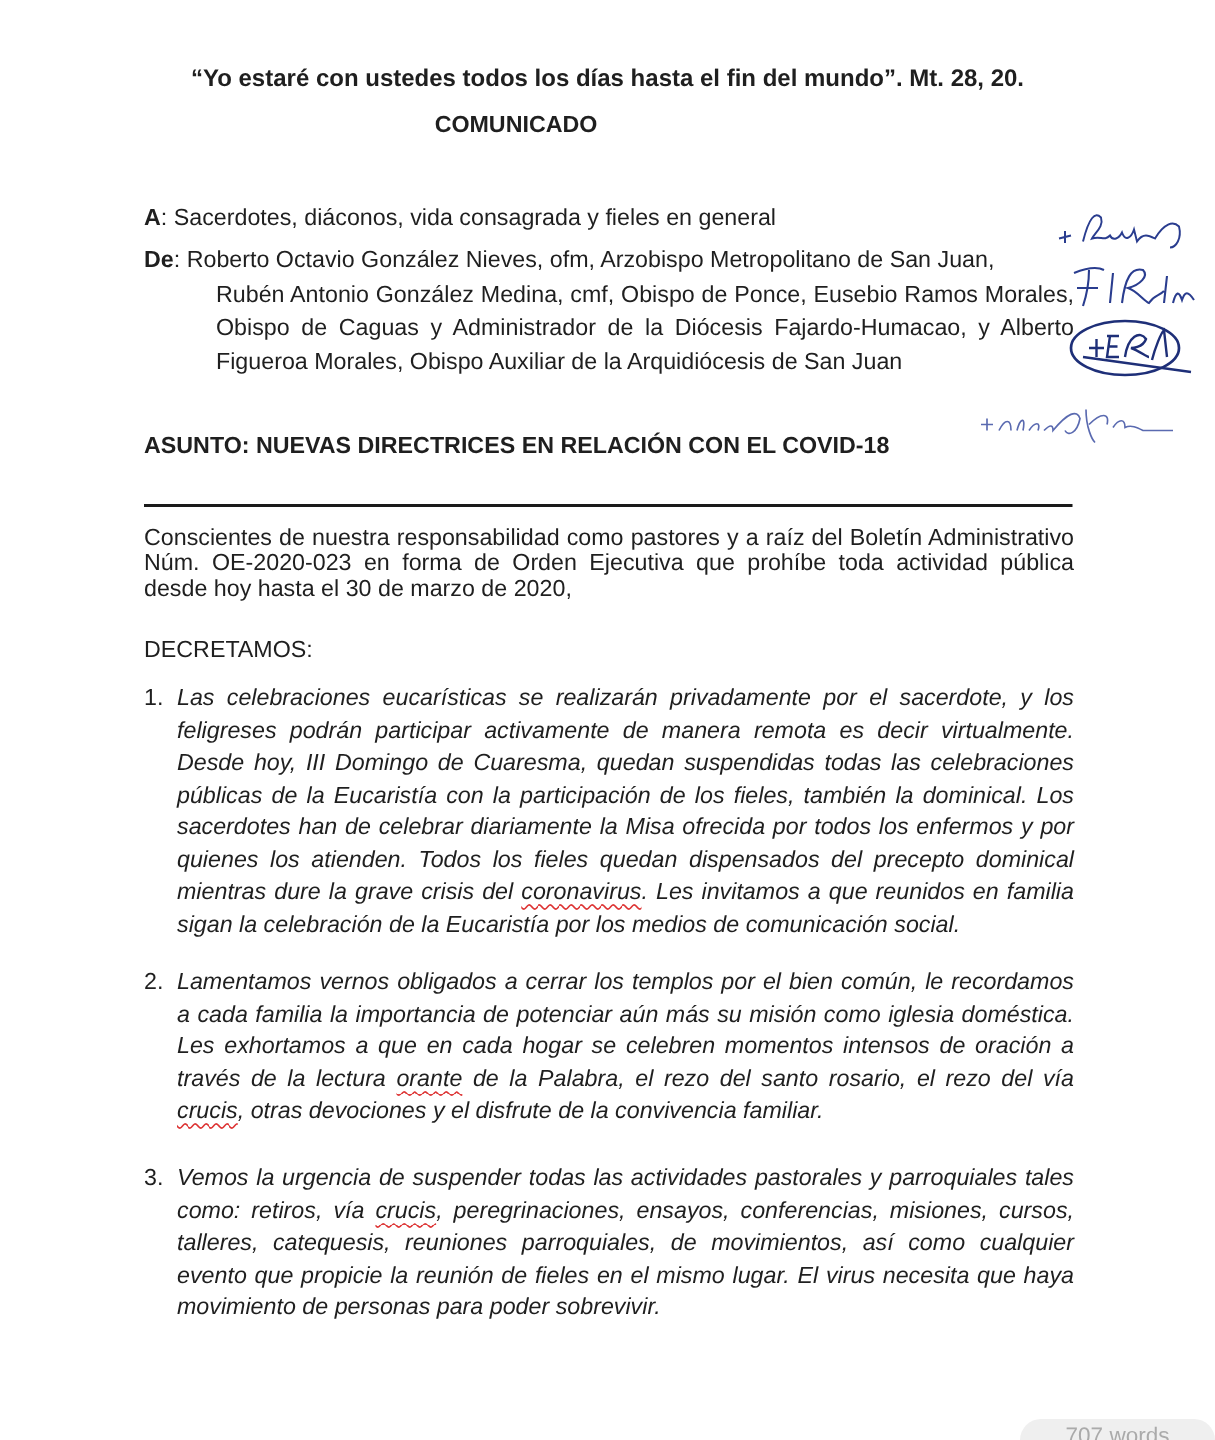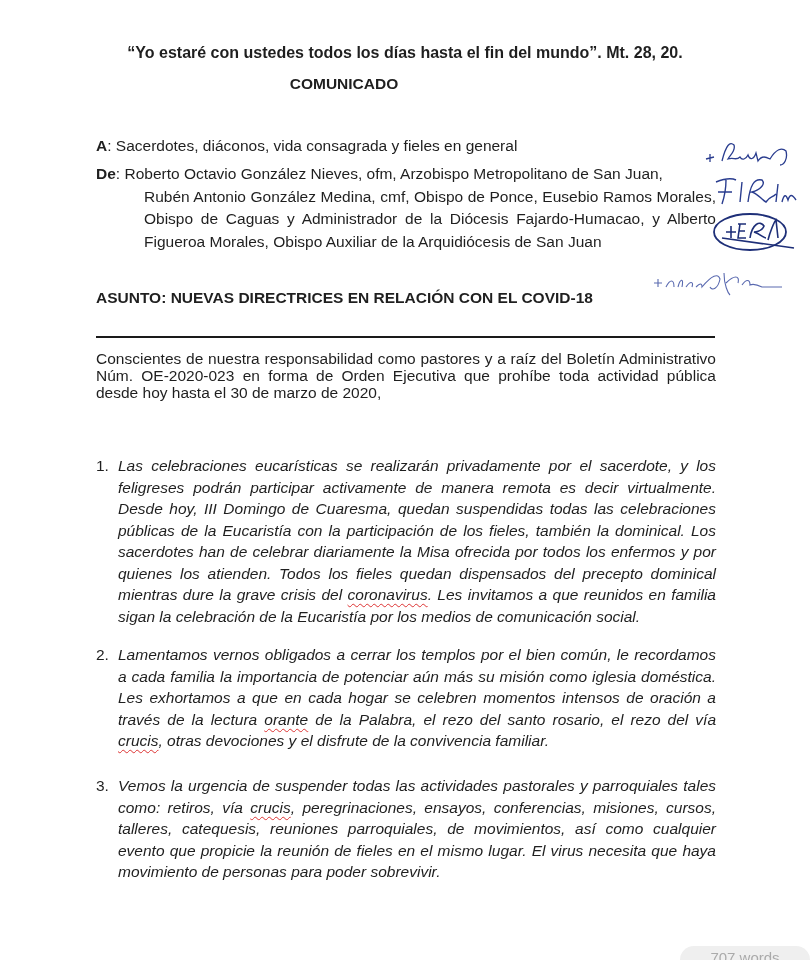--- a/index.html
+++ b/index.html
@@ -59,20 +59,21 @@
     <span><b>De</b><span>: Roberto Octavio González Nieves, ofm, Arzobispo Metropolitano de San Juan,</span></span>
     <span class="indent">Rubén Antonio González Medina, cmf, Obispo de Ponce, Eusebio Ramos Morales, Obispo de Caguas y Administrador de la Diócesis  Fajardo-Humacao, y Alberto Figueroa Morales, Obispo Auxiliar de la Arquidiócesis de San Juan</span>
   </div>
 
 
   <div class="field asunto">ASUNTO: NUEVAS DIRECTRICES EN RELACIÓN CON EL COVID-18</div>
 
   <div class="rule"></div>
 
   <div class="para intro">Conscientes de nuestra responsabilidad como pastores y a raíz del Boletín Administrativo Núm. OE-2020-023 en forma de Orden Ejecutiva que prohíbe toda actividad pública desde hoy hasta el 30 de marzo de 2020,</div>
+  <div class="para decretamos">DECRETAMOS:</div>
 
   <div class="item item1">
     <span class="num">1.</span>
     <span class="txt"><span>Las celebraciones eucarísticas se realizarán privadamente por el sacerdote, y los feligreses podrán participar activamente de manera remota es decir virtualmente. Desde hoy, III Domingo de Cuaresma, quedan suspendidas todas las celebraciones públicas de la Eucaristía con la participación de los fieles, también la dominical. Los sacerdotes han de celebrar diariamente la Misa ofrecida por todos los enfermos y por quienes los atienden. Todos los fieles quedan dispensados del precepto dominical mientras dure la grave crisis del </span><span class="squiggle">coronavirus</span><span>. Les invitamos a que reunidos en familia sigan la celebración de la Eucaristía por los medios de comunicación social.</span></span>
   </div>
 
   <div class="item item2">
     <span class="num">2.</span>
     <span class="txt"><span>Lamentamos vernos obligados a cerrar los templos por el bien común, le recordamos a cada familia la importancia de potenciar aún más su misión como iglesia doméstica. Les exhortamos a que en cada hogar se celebren momentos intensos de oración a través de la lectura </span><span class="squiggle">orante</span><span> de la Palabra, el rezo del santo rosario, el rezo del vía </span><span class="squiggle">crucis</span><span>, otras devociones y el disfrute de la convivencia familiar.</span></span>
   </div>

